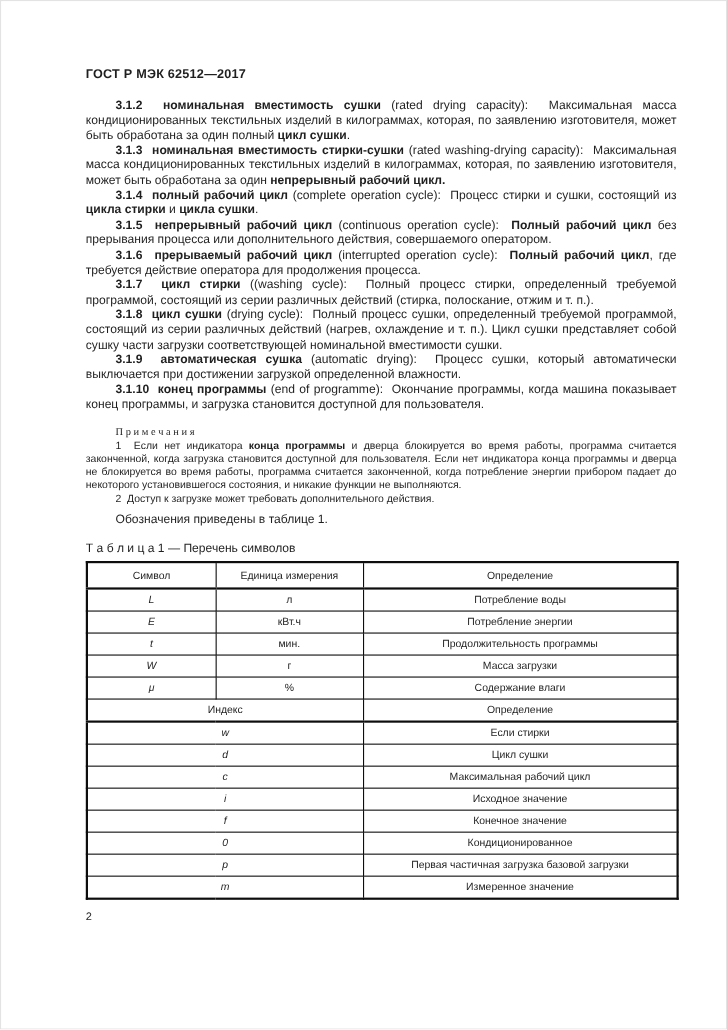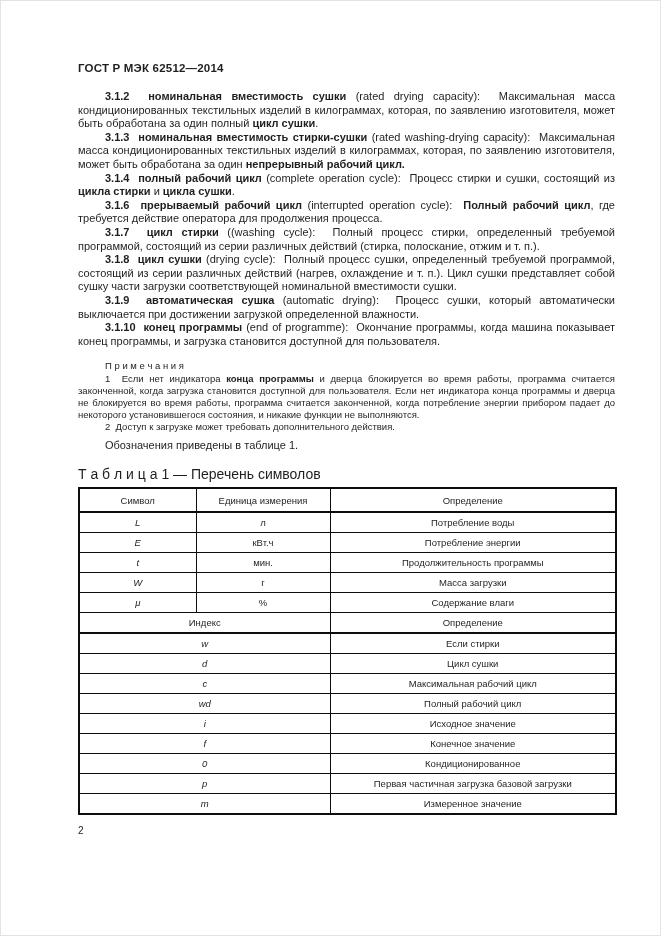--- a/index.html
+++ b/index.html
@@ -35,41 +35,42 @@
     text-indent: 27px;
     margin: 0;
   }
   .b { font-weight: bold; }
   .notes { margin-top: 4px; }
   .notes-label {
     font-size: 9.5px;
     line-height: 12px;
     margin: 12px 0 1px 0;
     text-indent: 27px;
+    font-family: Liberation Serif, serif;
   }
   .note-para {
     font-size: 9.5px;
     line-height: 12px;
     text-align: justify;
     text-indent: 27px;
     margin: 0;
   }
   .section-heading {
     font-size: 11px;
     font-weight: bold;
     margin: 7px 0 0 0;
     text-indent: 27px;
   }
   .intro-para {
     font-size: 11px;
     margin: 6px 0 0 0;
     text-indent: 27px;
   }
   .table-caption {
-    font-size: 14px;
+    font-size: 11px;
     margin: 15px 0 5px 0;
   }
   table.symbols {
     border-collapse: collapse;
     width: 537px;
     border: 2px solid #0d0d0d;
     table-layout: fixed;
   }
   table.symbols th, table.symbols td {
     border: 1px solid #0d0d0d;
@@ -90,26 +91,27 @@
     margin-top: 10px;
   }
 </style>
 </head>
 <body>
 
 <div class="page-frame"></div>
 
 <div class="content">
 
-  <p class="doc-title">ГОСТ Р МЭК 62512—2014</p>
+  <p class="doc-title">ГОСТ Р МЭК 62512—2017</p>
 
   <div class="clauses">
       <p class="body-para"><span class="b">3.1.2&nbsp; номинальная вместимость сушки </span><span>(rated drying capacity):&nbsp; Максимальная масса кондиционированных текстильных изделий в килограммах, которая, по заявлению изготовителя, может быть обработана за один полный </span><span class="b">цикл сушки</span><span>.</span></p>
       <p class="body-para"><span class="b">3.1.3&nbsp; номинальная вместимость стирки-сушки </span><span>(rated washing-drying capacity):&nbsp; Максимальная масса кондиционированных текстильных изделий в килограммах, которая, по заявлению изготовителя, может быть обработана за один </span><span class="b">непрерывный рабочий цикл.</span></p>
       <p class="body-para"><span class="b">3.1.4&nbsp; полный рабочий цикл </span><span>(complete operation cycle):&nbsp; Процесс стирки и сушки, состоящий из </span><span class="b">цикла стирки </span><span>и </span><span class="b">цикла сушки</span><span>.</span></p>
+      <p class="body-para"><span class="b">3.1.5&nbsp; непрерывный рабочий цикл </span><span>(continuous operation cycle):&nbsp; </span><span class="b">Полный рабочий цикл </span><span>без прерывания процесса или дополнительного действия, совершаемого оператором.</span></p>
       <p class="body-para"><span class="b">3.1.6&nbsp; прерываемый рабочий цикл </span><span>(interrupted operation cycle):&nbsp; </span><span class="b">Полный рабочий цикл</span><span>, где требуется действие оператора для продолжения процесса.</span></p>
       <p class="body-para"><span class="b">3.1.7&nbsp; цикл стирки </span><span>((washing cycle):&nbsp; Полный процесс стирки, определенный требуемой программой, состоящий из серии различных действий (стирка, полоскание, отжим и т. п.).</span></p>
       <p class="body-para"><span class="b">3.1.8&nbsp; цикл сушки </span><span>(drying cycle):&nbsp; Полный процесс сушки, определенный требуемой программой, состоящий из серии различных действий (нагрев, охлаждение и т. п.). Цикл сушки представляет собой сушку части загрузки соответствующей номинальной вместимости сушки.</span></p>
       <p class="body-para"><span class="b">3.1.9&nbsp; автоматическая сушка </span><span>(automatic drying):&nbsp; Процесс сушки, который автоматически выключается при достижении загрузкой определенной влажности.</span></p>
       <p class="body-para"><span class="b">3.1.10&nbsp; конец программы </span><span>(end of programme):&nbsp; Окончание программы, когда машина показывает конец программы, и загрузка становится доступной для пользователя.</span></p>
     </div>
 
   <div class="notes">
     <p class="notes-label">П р и м е ч а н и я</p>
     <div>
@@ -175,24 +177,20 @@
         </tr>
         <tr>
           <td colspan="2" class="sym">d</td>
           <td>Цикл сушки</td>
         </tr>
         <tr>
           <td colspan="2" class="sym">c</td>
           <td>Максимальная рабочий цикл</td>
         </tr>
         <tr>
-          <td colspan="2" class="sym">wd</td>
-          <td>Полный рабочий цикл</td>
-        </tr>
-        <tr>
           <td colspan="2" class="sym">i</td>
           <td>Исходное значение</td>
         </tr>
         <tr>
           <td colspan="2" class="sym">f</td>
           <td>Конечное значение</td>
         </tr>
         <tr>
           <td colspan="2" class="sym">0</td>
           <td>Кондиционированное</td>

